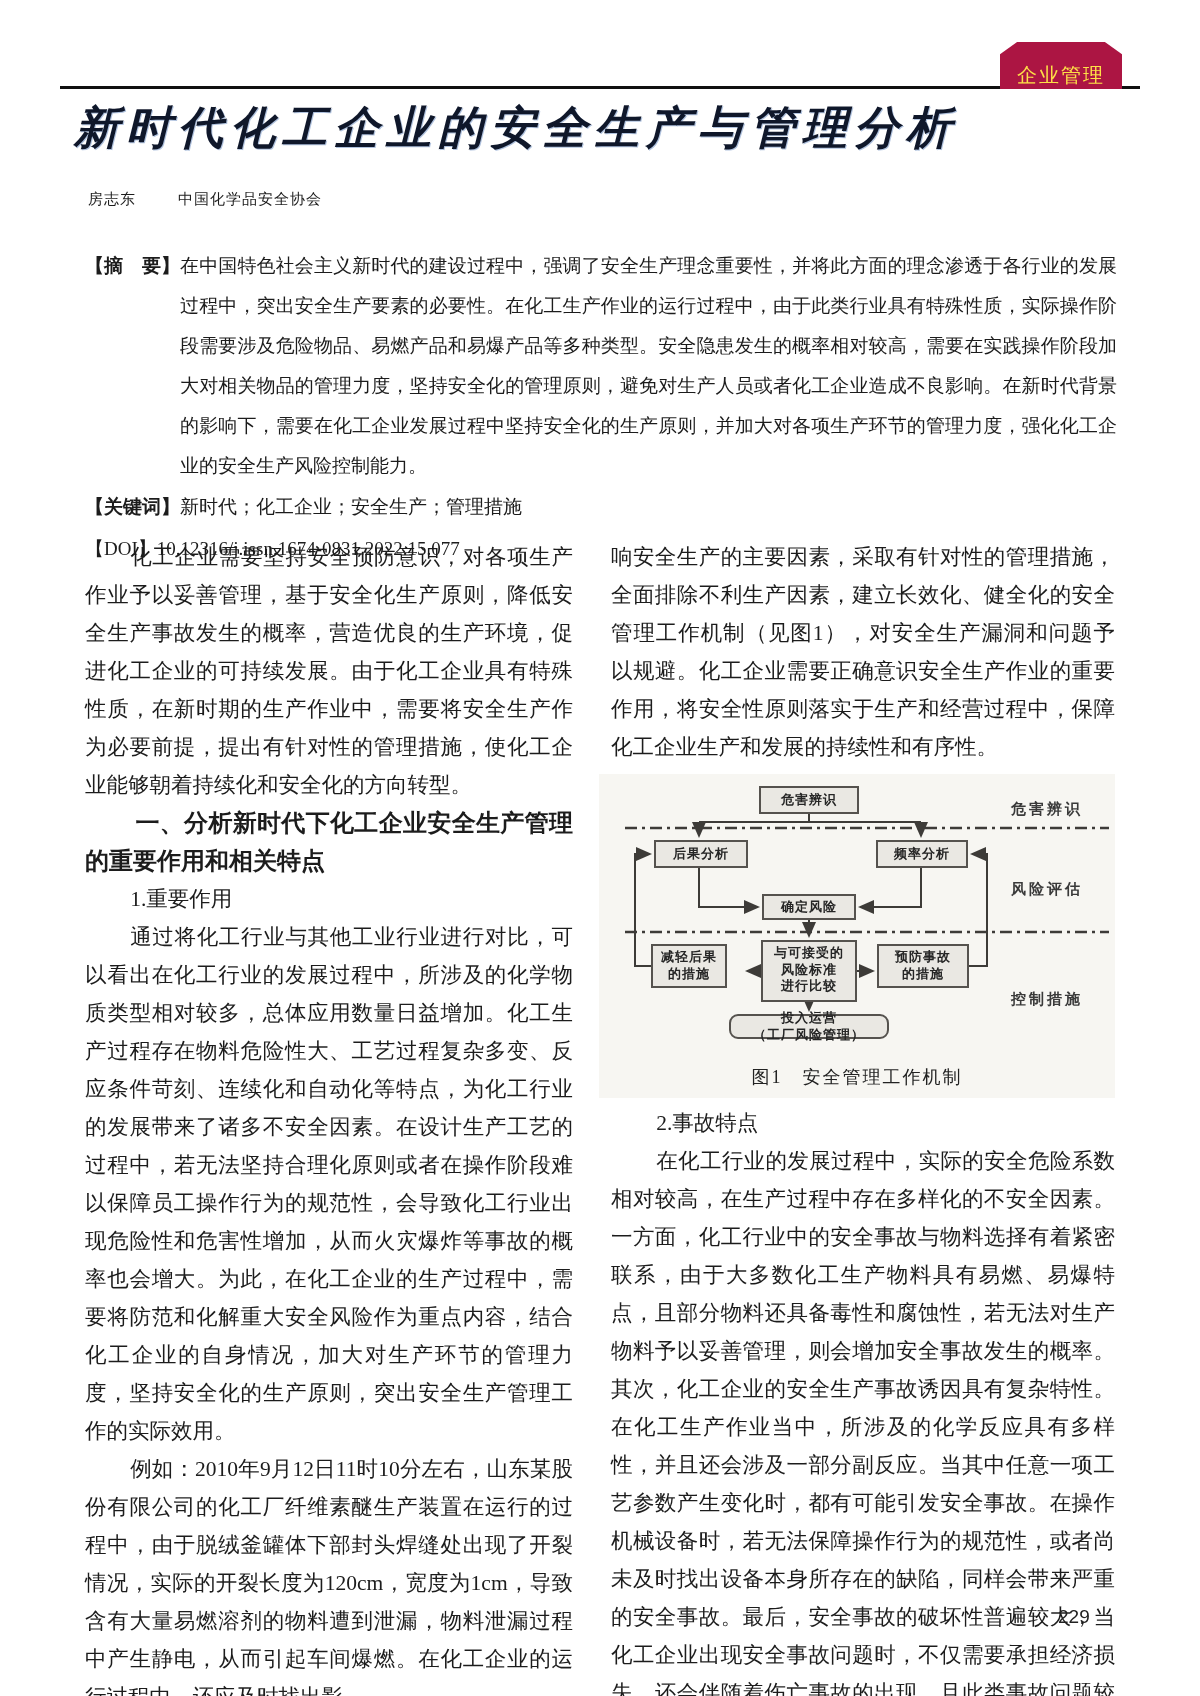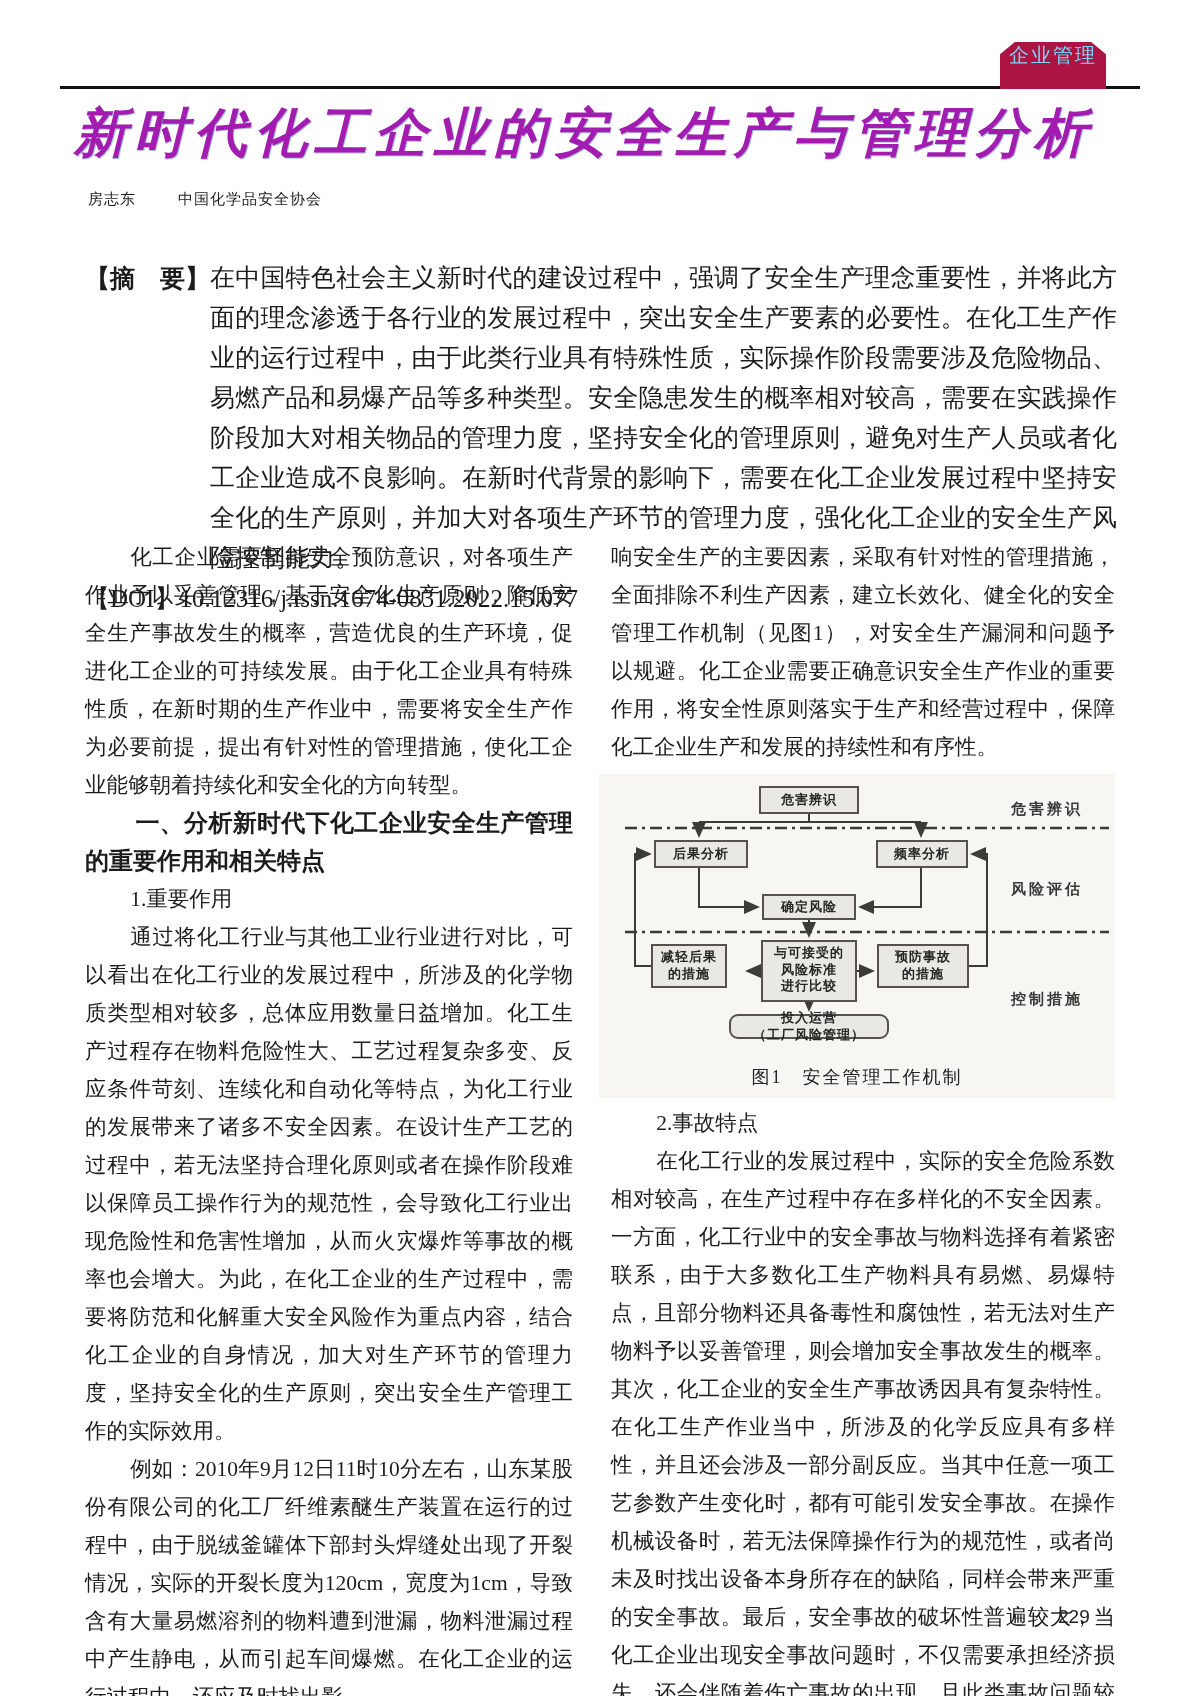--- a/index.html
+++ b/index.html
@@ -4,36 +4,36 @@
 <style>
   html,body{margin:0;padding:0;background:#e9e9e9;}
   .page{
     position:relative;width:1200px;height:1696px;margin:0 auto;
     background:#ffffff;overflow:hidden;
     font-family:"Liberation Serif",serif;color:#1c1c1c;
   }
   
   .header-rule{position:absolute;left:60px;top:86px;width:1080px;height:3px;background:#101010;}
   .corner-tag{
-    position:absolute;left:1000px;top:42px;width:106px;height:47px;
-    background:#ac1543;color:#7dd3fc;
+    position:absolute;left:1000px;top:42px;width:122px;height:47px;
+    background:#ac1543;color:#fde047;
     clip-path:polygon(0 100%,0 26%,14% 0,86% 0,100% 26%,100% 100%);
-    display:flex;align-items:flex-start;justify-content:center;
+    display:flex;align-items:flex-end;justify-content:center;
     font-family:"Liberation Sans",sans-serif;font-size:20px;letter-spacing:2px;
   }
   .title{
     position:absolute;left:74px;top:98px;margin:0;
-    font-size:53px;font-weight:bold;font-style:italic;
-    color:#a21caf;letter-spacing:7px;white-space:nowrap;
+    font-size:45px;font-weight:bold;font-style:italic;
+    color:#0f172a;letter-spacing:7px;white-space:nowrap;
     text-shadow:1px 1px 0 rgba(29,79,160,.35);
   }
   .authors{position:absolute;left:88px;top:190px;font-size:15px;letter-spacing:1px;}
   .authors .aff{margin-left:42px;}
   
-  .meta{position:absolute;left:85px;top:258px;width:1032px;font-size:25px;line-height:40px;}
+  .meta{position:absolute;left:85px;top:246px;width:1032px;font-size:19px;line-height:40px;}
   .hang{display:flex;align-items:flex-start;}
   .hang .lbl{flex:0 0 auto;white-space:nowrap;font-weight:bold;font-family:"Liberation Sans",sans-serif;}
   .hang .txt{flex:1 1 auto;text-align:justify;}
   .doi-row .lbl{font-family:"Liberation Serif",serif;font-weight:normal;}
   .doi-row{line-height:42px;}
   .kwline{line-height:42px;}
   
   .columns{position:absolute;left:85px;top:538px;width:1030px;display:flex;gap:38px;}
   .col{flex:1 1 0;font-size:21.5px;line-height:38px;}
   .col p{margin:0;text-align:justify;}
@@ -76,20 +76,24 @@
   <h1 class="title">新时代化工企业的安全生产与管理分析</h1>
 
   <div class="authors">
     <span>房志东</span><span class="aff">中国化学品安全协会</span>
   </div>
 
   <div class="meta">
     <div class="hang">
       <span class="lbl">【摘　要】</span>
       <span class="txt">在中国特色社会主义新时代的建设过程中，强调了安全生产理念重要性，并将此方面的理念渗透于各行业的发展过程中，突出安全生产要素的必要性。在化工生产作业的运行过程中，由于此类行业具有特殊性质，实际操作阶段需要涉及危险物品、易燃产品和易爆产品等多种类型。安全隐患发生的概率相对较高，需要在实践操作阶段加大对相关物品的管理力度，坚持安全化的管理原则，避免对生产人员或者化工企业造成不良影响。在新时代背景的影响下，需要在化工企业发展过程中坚持安全化的生产原则，并加大对各项生产环节的管理力度，强化化工企业的安全生产风险控制能力。</span>
+    </div>
+    <div class="hang kwline">
+      <span class="lbl">【关键词】</span>
+      <span class="txt">新时代；化工企业；安全生产；管理措施</span>
     </div>
     <div class="hang doi-row">
       <span class="lbl">【DOI】</span>
       <span class="txt">10.12316/j.issn.1674-0831.2022.15.077</span>
     </div>
   </div>
 
   <div class="columns">
 
     <div class="col">

